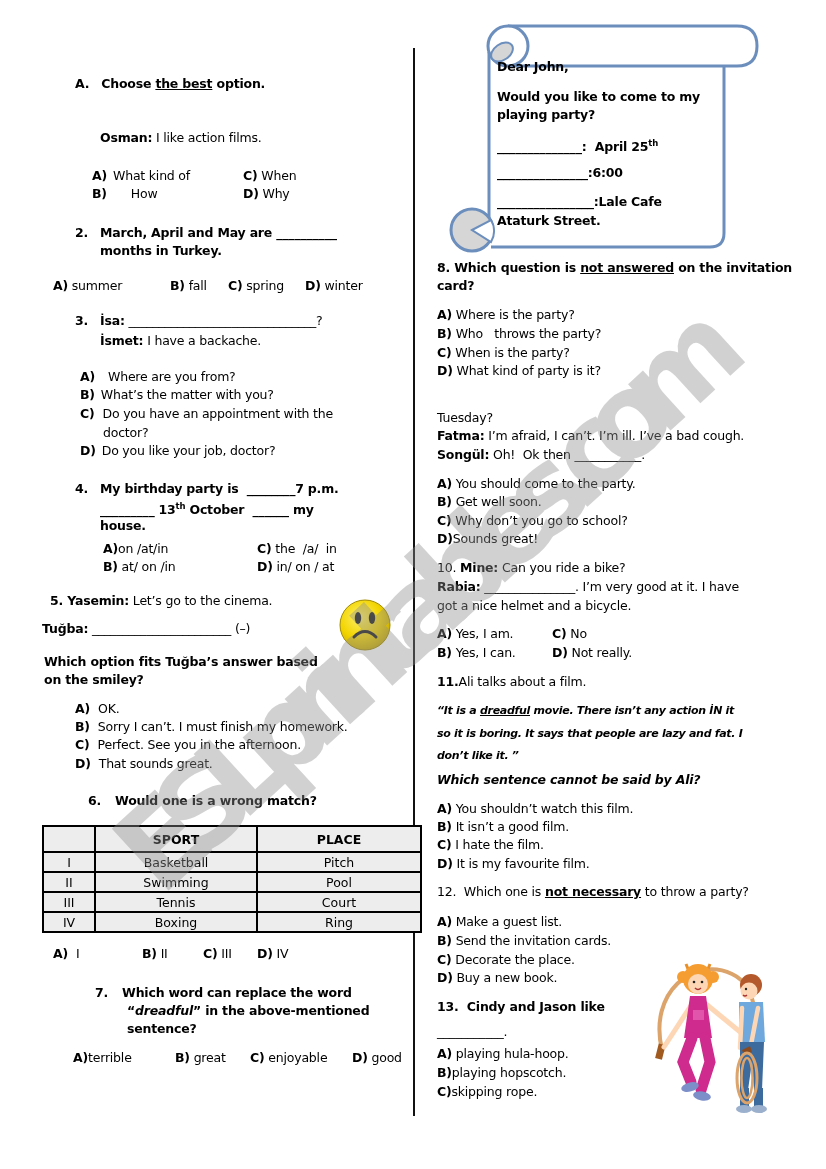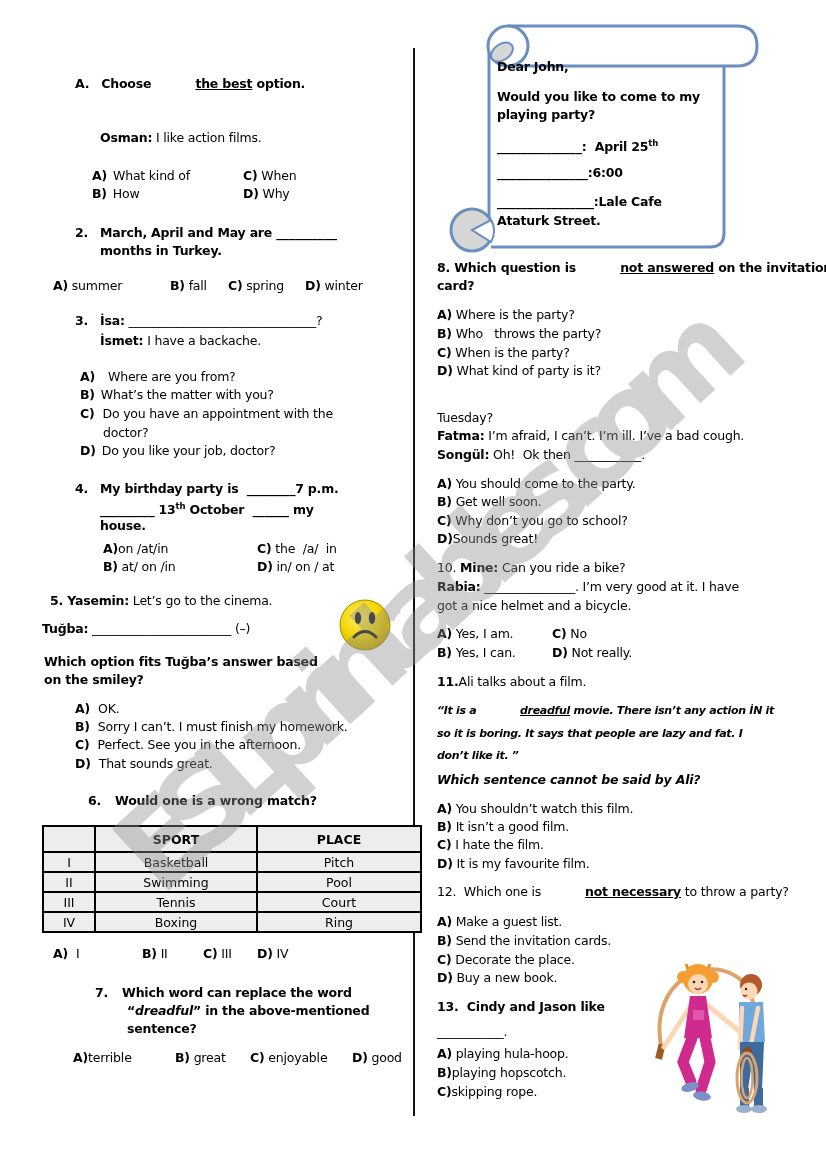--- a/index.html
+++ b/index.html
@@ -1,20 +1,20 @@
 <!DOCTYPE html>
 <html><head>
 <meta charset="utf-8">
 <style>
   html,body{margin:0;padding:0;background:#fff;}
   .page{position:relative;width:826px;height:1169px;background:#ffffff;
         font-family:"DejaVu Sans","Liberation Sans",sans-serif;font-size:12.5px;color:#000;overflow:hidden;}
   .ln{position:absolute;white-space:nowrap;line-height:19px;letter-spacing:-0.2px;z-index:2;}
   .b{font-weight:bold;}
-  .u{text-decoration:underline;margin-left:40px;}
+  .u{text-decoration:underline;}
   .i{font-style:italic;}
   .sm{font-size:11px;letter-spacing:-0.3px;}
   .divider{position:absolute;left:413px;top:48px;width:2px;height:1068px;background:#111;z-index:1;}
   .wm{position:absolute;left:420px;top:606px;transform:translate(-50%,-50%) rotate(-42.5deg);
       font-size:115px;font-weight:bold;letter-spacing:-0.22em;color:#8f8f8f;opacity:0.40;
       z-index:10;pointer-events:none;white-space:nowrap;}
   .qtable{position:absolute;left:42px;top:825px;border-collapse:collapse;z-index:2;
           font-size:12.5px;table-layout:fixed;}
   .qtable th,.qtable td{border:2px solid #000;background:#ededed;padding:0 6px;text-align:center;
           font-weight:normal;overflow:hidden;}
@@ -29,21 +29,21 @@
 
 <div class="page">
 
   <div class="divider"></div>
 
   <div class="ln b" style="left:75px;top:74px"><span>A.</span><span style="margin-left:12px">Choose </span><span class="u">the best</span><span> option.</span></div>
 
   <div class="ln" style="left:100px;top:128px"><span class="b">Osman:</span><span> I like action films.</span></div>
   <div class="ln" style="left:92px;top:166px"><span class="b">A)</span><span style="margin-left:6px">What kind of</span></div>
   <div class="ln" style="left:243px;top:166px"><span class="b">C)</span> <span>When</span></div>
-  <div class="ln" style="left:92px;top:184px"><span class="b">B)</span><span style="margin-left:6px">How</span></div>
+  <div class="ln" style="left:92px;top:184px"><span class="b">B)</span><span style="margin-left:24px">How</span></div>
   <div class="ln" style="left:243px;top:184px"><span class="b">D)</span> <span>Why</span></div>
 
   <div class="ln b" style="left:75px;top:223px"><span>2.</span><span style="margin-left:12px">March, April and May are __________</span></div>
   <div class="ln b" style="left:100px;top:241px">months in Turkey.</div>
   <div class="ln" style="left:53px;top:276px"><span class="b">A)</span> <span>summer</span></div>
   <div class="ln" style="left:170px;top:276px"><span class="b">B)</span> <span>fall</span></div>
   <div class="ln" style="left:228px;top:276px"><span class="b">C)</span> <span>spring</span></div>
   <div class="ln" style="left:305px;top:276px"><span class="b">D)</span> <span>winter</span></div>
 
   <div class="ln" style="left:75px;top:311px"><span class="b">3.</span><span class="b" style="margin-left:12px">İsa:</span><span> _______________________________?</span></div>

